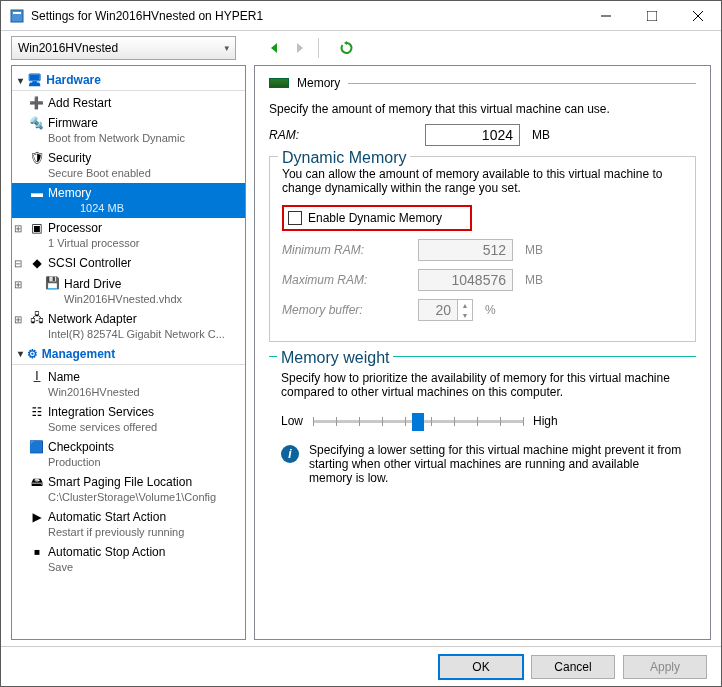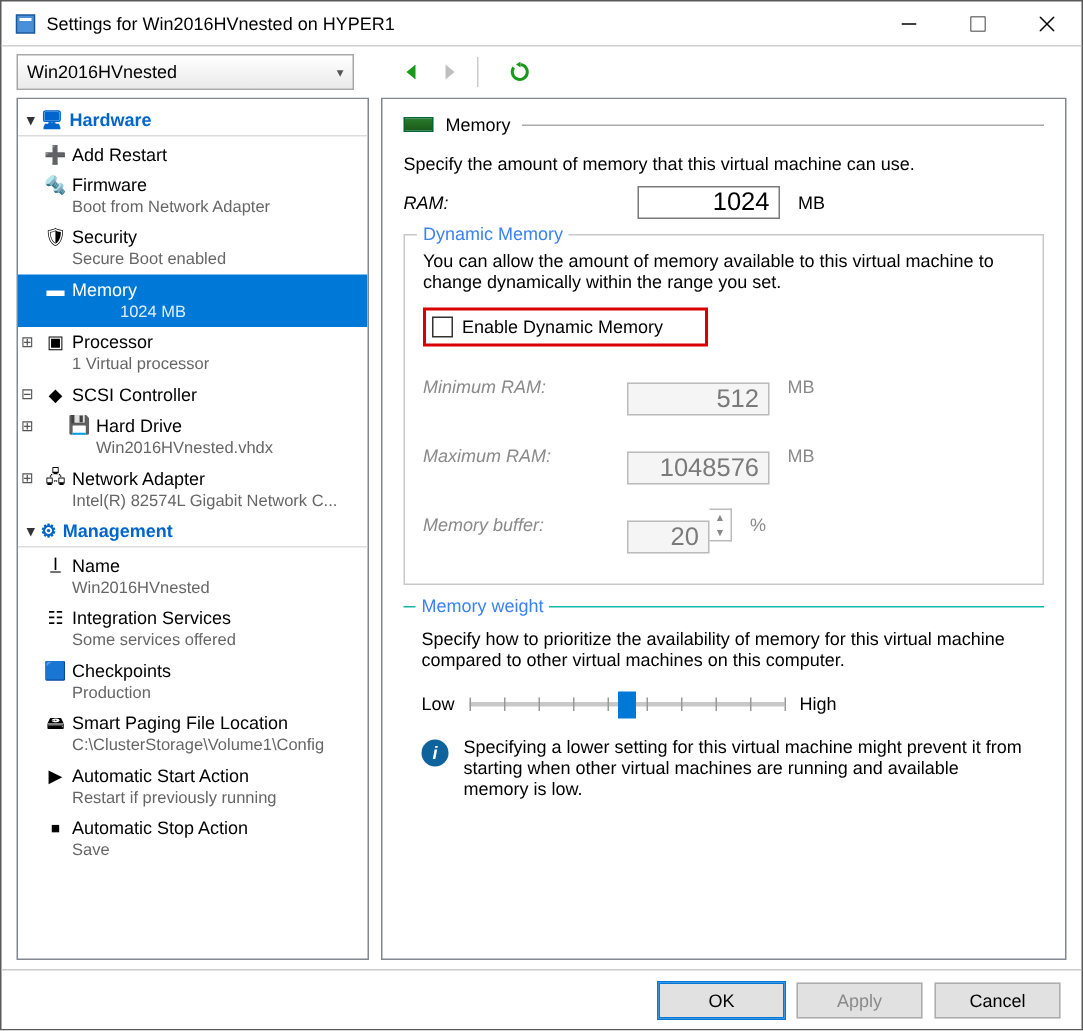--- a/index.html
+++ b/index.html
@@ -25,25 +25,25 @@
   .tree-item .sub { display: block; color: #666; font-size: 11px; padding-left: 0; }
   .tree-item .icon { position:absolute; left:18px; top:3px; width:14px; height:14px; display:inline-flex; align-items:center; justify-content:center;}
   .tree-item.expandable::before { content:"⊞"; position:absolute; left:2px; top:4px; font-size:10px; color:#555;}
   .tree-item.expanded::before { content:"⊟"; position:absolute; left:2px; top:4px; font-size:10px; color:#555;}
   .panel { flex: 1; border: 1px solid #828790; background: #fff; padding: 10px 14px; font-size: 12px; color: #000; overflow-y:auto;}
   .panel-header { display: flex; align-items: center; gap: 8px; margin-bottom: 12px; }
   .panel-header .ram-chip { width:20px; height:10px; background:linear-gradient(#2a7a2a,#1a5a1a); border:1px solid #063;}
   .panel-header hr { flex:1; border:none; border-top:1px solid #aaa; }
   .row { display: flex; align-items: center; gap: 8px; margin: 8px 0; }
   .row label.fld { width:100px;font-style:italic; }
-  .num-input { width: 95px; height: 22px; border:1px solid #7a7a7a; text-align:right; padding:0 6px; font-size:17px;}
-  .num-input[disabled]{ background:#f5f5f5; color:#7a7a7a; border-color:#bbb;margin-top:16px;}
+  .num-input { width: 95px; height: 22px; border:1px solid #7a7a7a; text-align:right; padding:0 6px; font-size:14px;}
+  .num-input[disabled]{ background:#f5f5f5; color:#7a7a7a; border-color:#bbb;}
   .unit { margin-left: 4px; }
   .group { border:1px solid #c8c8c8; padding: 10px 12px 12px 12px; margin: 10px 0 14px 0; position:relative;}
-  .group-title { position:absolute; top:-8px; left:8px; background:#fff; padding:0 4px; font-size:12px; color:#3b82f6;}
+  .group-title { position:absolute; top:-8px; left:8px; background:#fff; padding:0 4px; font-size:16px; color:#0c4a6e;}
   .group.disabled, .disabled-text { color:#8a8a8a; }
   .cbx-row { display:flex; align-items:center; gap:6px; padding:4px; border:2px solid #d90000; width:190px;}
   .cbx { width:14px; height:14px; border:1px solid #333; display:inline-block; background:#fff;}
   .slider-wrap { display:flex; align-items:center; gap:10px; margin:10px 0;}
   .slider-track { position:relative; width:210px; height:24px;}
   .slider-track .rail { position:absolute; top:11px; left:0; right:0; height:3px; background:#c8c8c8;}
   .slider-track .tick { position:absolute; top:8px; width:1px; height:9px; background:#999;}
   .slider-track .thumb { position:absolute; top:4px; left:50%; transform:translateX(-50%); width:12px; height:18px; background:#0078d7; }
   .info { display:flex; gap:10px; align-items:flex-start; margin-top:8px;}
   .info-icon { width:18px; height:18px; border-radius:50%; background:#0e639c; color:#fff; display:flex; align-items:center; justify-content:center; font-style:italic; font-weight:bold; font-size:12px; flex-shrink:0; margin-top:2px;}
@@ -120,21 +120,21 @@
     <div class="tree">
       <div class="tree-header"><span class="caret">▾</span>🖥 <span>Hardware</span></div>
 
       <div class="tree-item">
         <span class="icon">➕</span>
         <span class="label">Add Restart</span>
       </div>
       <div class="tree-item">
         <span class="icon">🔩</span>
         <span class="label">Firmware</span>
-        <span class="sub">Boot from Network Adapter</span>
+        <span class="sub">Boot from Network Dynamic</span>
       </div>
       <div class="tree-item">
         <span class="icon">🛡</span>
         <span class="label">Security</span>
         <span class="sub">Secure Boot enabled</span>
       </div>
       <div class="tree-item selected">
         <span class="icon">▬</span>
         <span class="label">Memory</span>
         <span class="sub">1024 MB</span>
@@ -224,21 +224,21 @@
         <div class="row disabled-text">
           <label class="fld">Maximum RAM:</label>
           <div style="width:20px"></div>
           <input class="num-input" disabled="" value="1048576" style="">
           <span class="unit">MB</span>
         </div>
         <div class="row disabled-text">
           <label class="fld">Memory buffer:</label>
           <div style="width:20px"></div>
           <span class="spinner">
-            <input class="num-input" style="width: 55px;" disabled="" value="20">
+            <input class="num-input" style="width: 40px;" disabled="" value="20">
             <span class="spin-btns">
                 <span>▲</span>
                 <span>▼</span>
               </span>
           </span>
           <span class="unit">%</span>
         </div>
       </div>
 
       <div class="group" style="border:none; border-top:1px solid #14b8a6; padding-top:14px;">
@@ -265,16 +265,16 @@
         <div class="info">
           <div class="info-icon">i</div>
           <div>Specifying a lower setting for this virtual machine might prevent it from starting when other virtual machines are running and available memory is low.</div>
         </div>
       </div>
     </div>
   </div>
 
   <div class="buttons">
     <button class="btn default">OK</button>
+    <button class="btn">Cancel</button>
     <button class="btn disabled">Apply</button>
-    <button class="btn">Cancel</button>
   </div>
 </div>
 
 </body></html>

